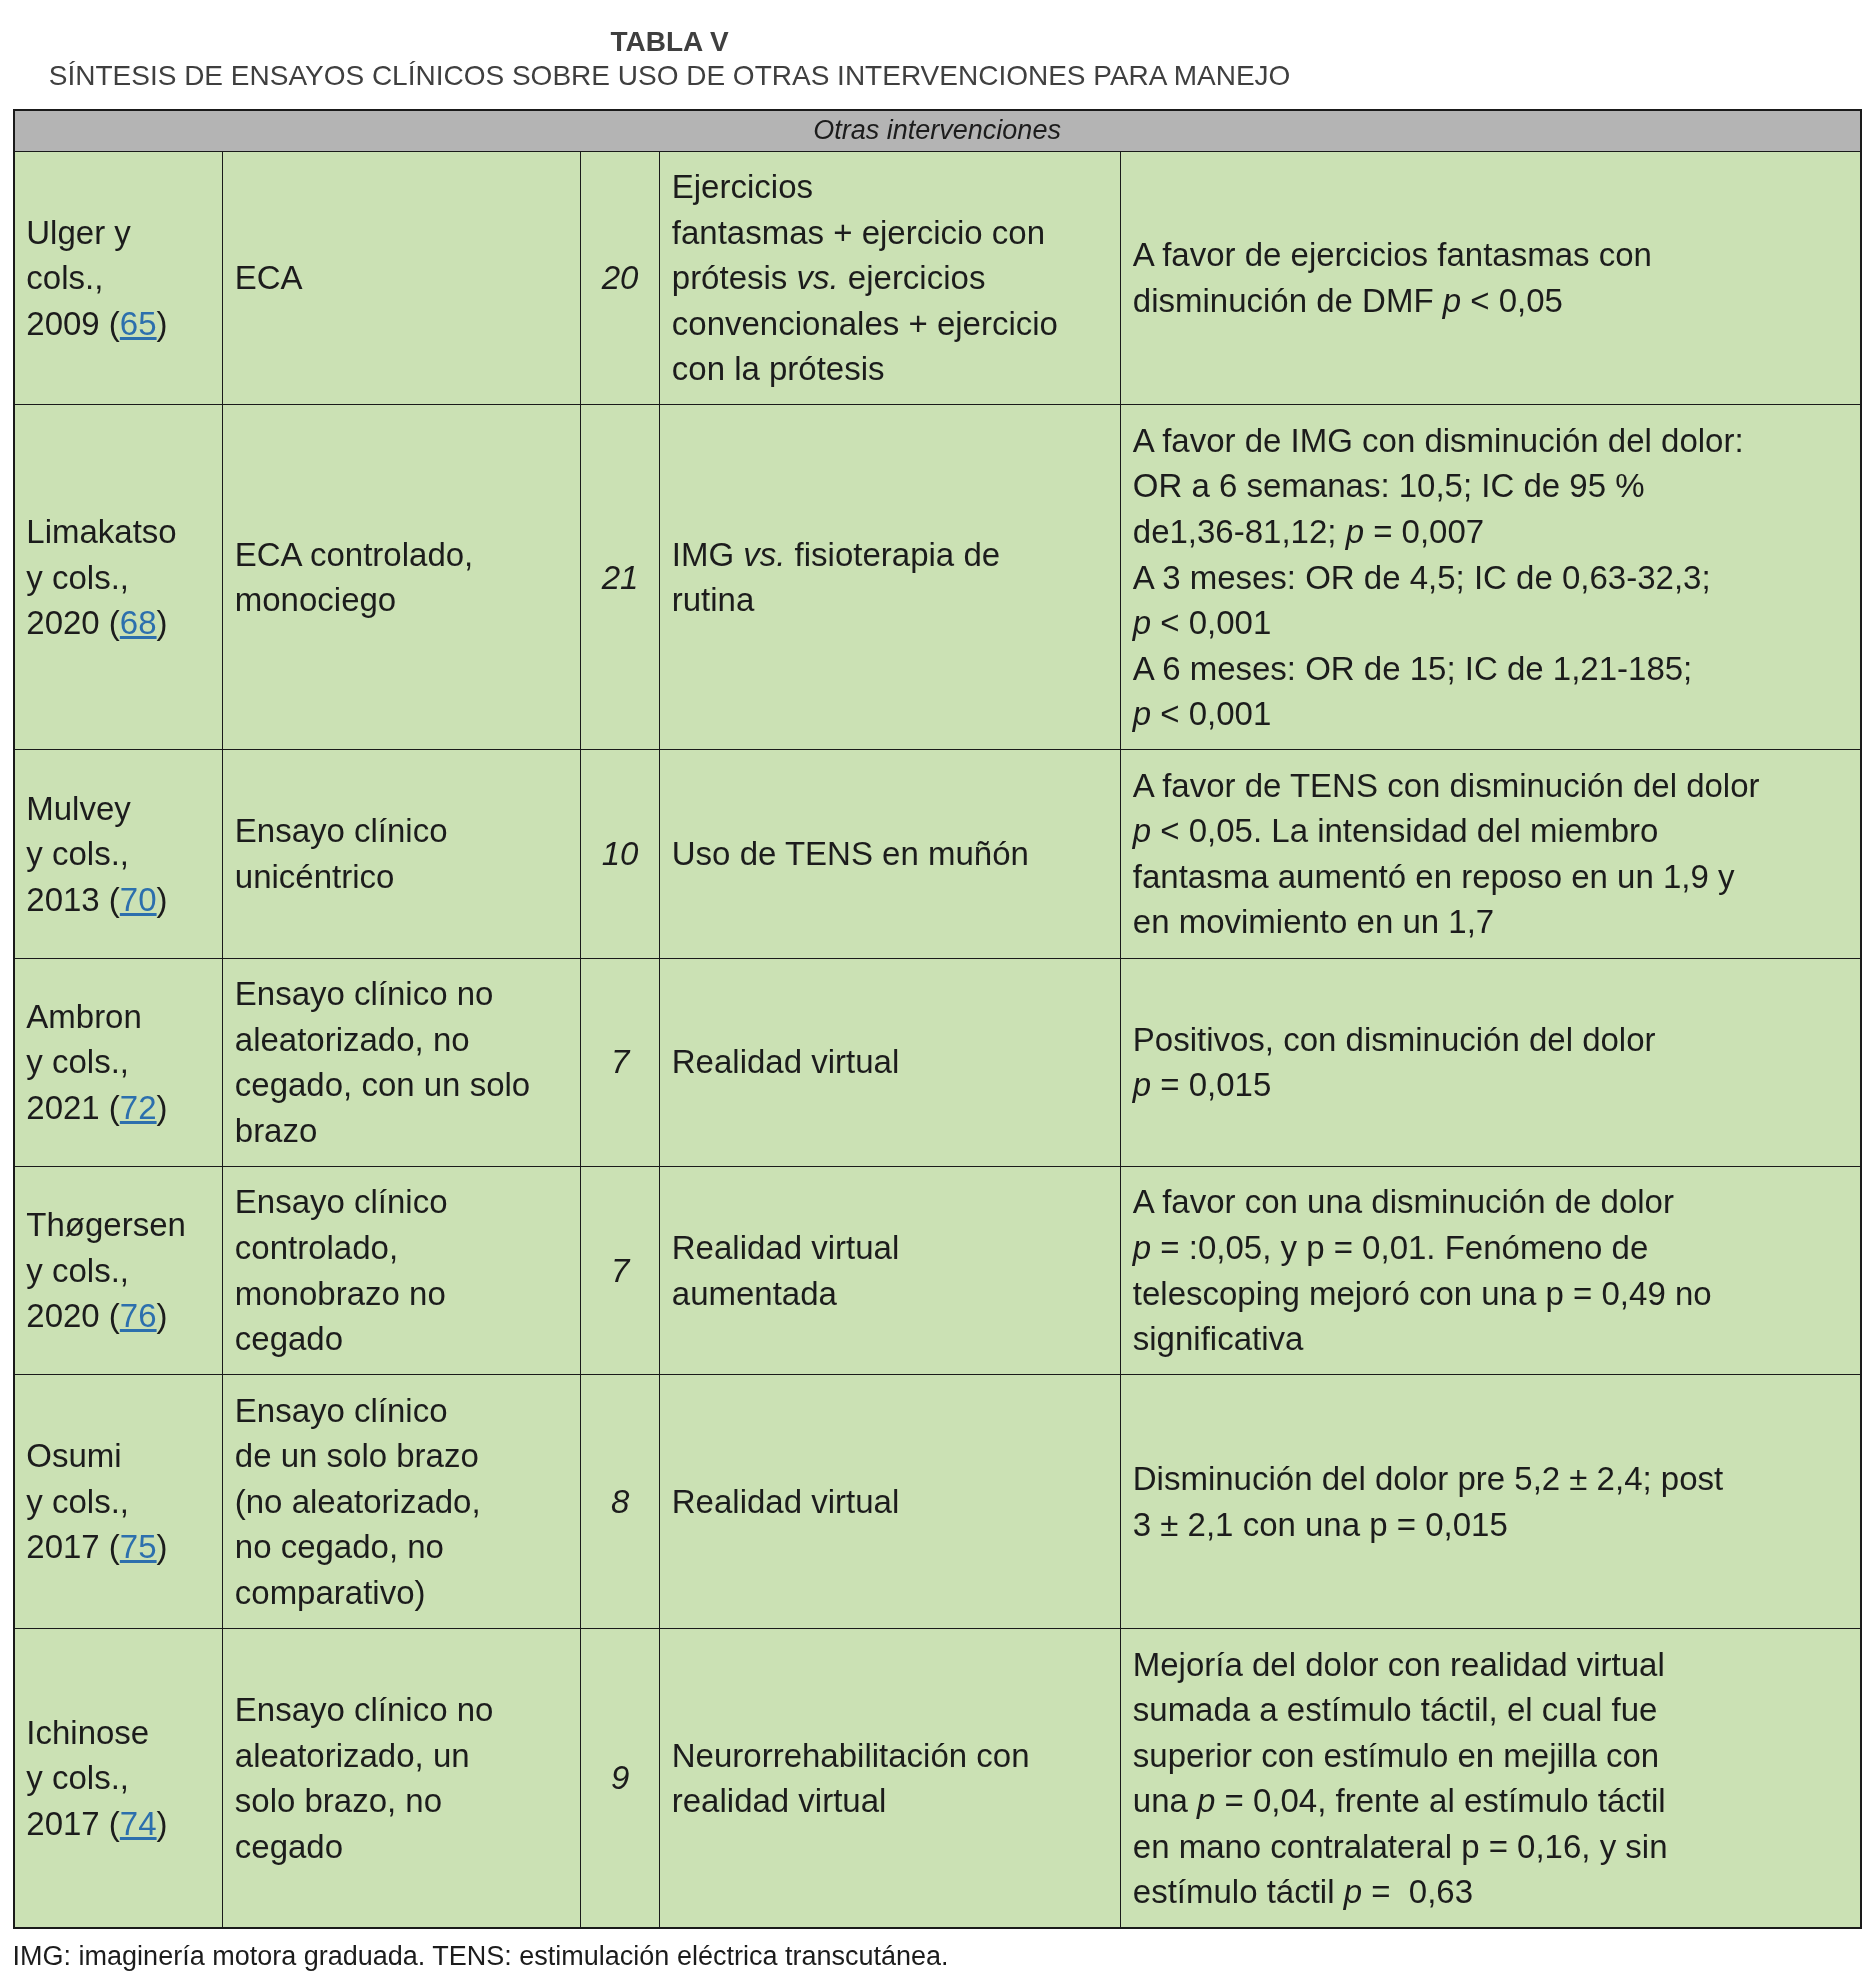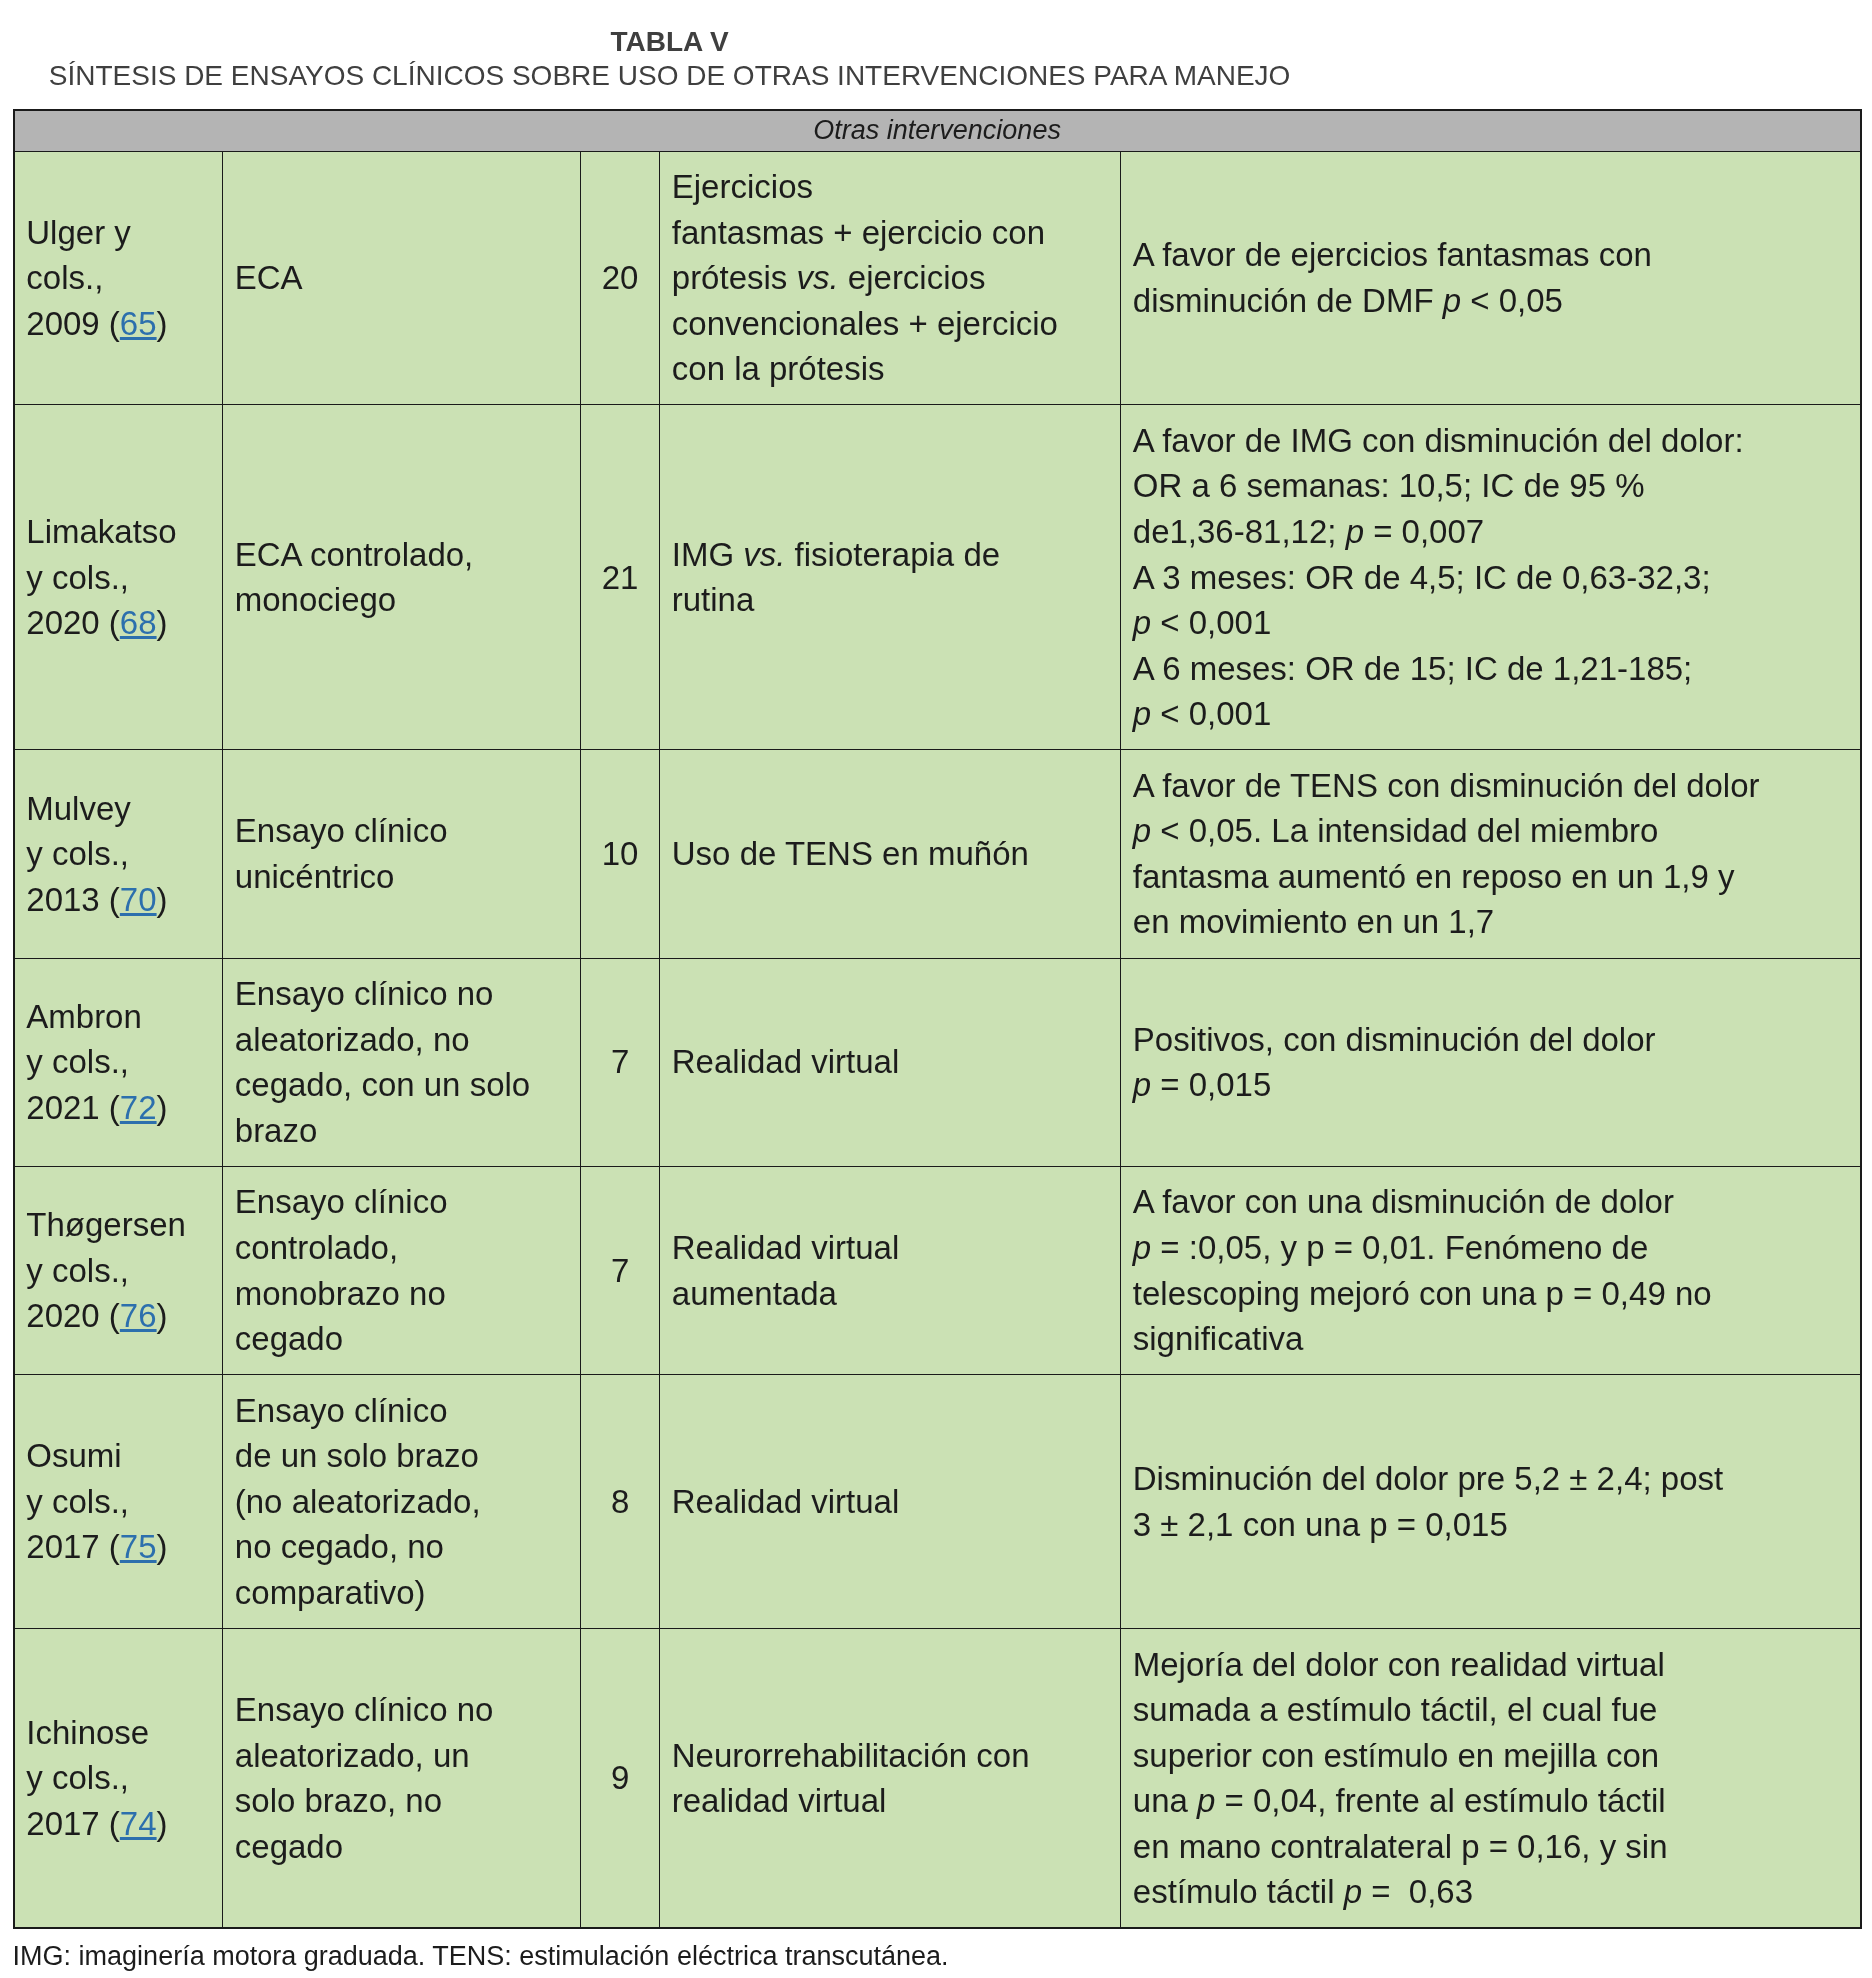--- a/index.html
+++ b/index.html
@@ -31,21 +31,21 @@
     background:var(--header-bg);
     font-weight:normal; font-style:italic; font-size:27px;
     height:41px; vertical-align:middle; text-align:center; padding:1.8px 7.2px;
   }
   td {
     background:var(--cell-bg);
     font-size:33px; line-height:1.38;
     padding:12.6px 11.7px; vertical-align:middle;
     white-space:pre-wrap; word-wrap:break-word;
   }
-  td.col-n { text-align:center; padding-left:3.6px; padding-right:3.6px; }
+  td.col-n { text-align:center; padding-left:3.6px; padding-right:3.6px;font-style:italic; }
   .it { font-style:italic; }
   a.ref { color:var(--link); text-decoration:underline; }
   .footnotes { margin-top:9px; font-size:27px; line-height:36px; }
   .footnote-line:last-child { margin-top:17px;font-weight:bold; }
 </style>
 </head>
 <body>
 
 <div class="title-block">
   <div class="title-main">TABLA V</div>

